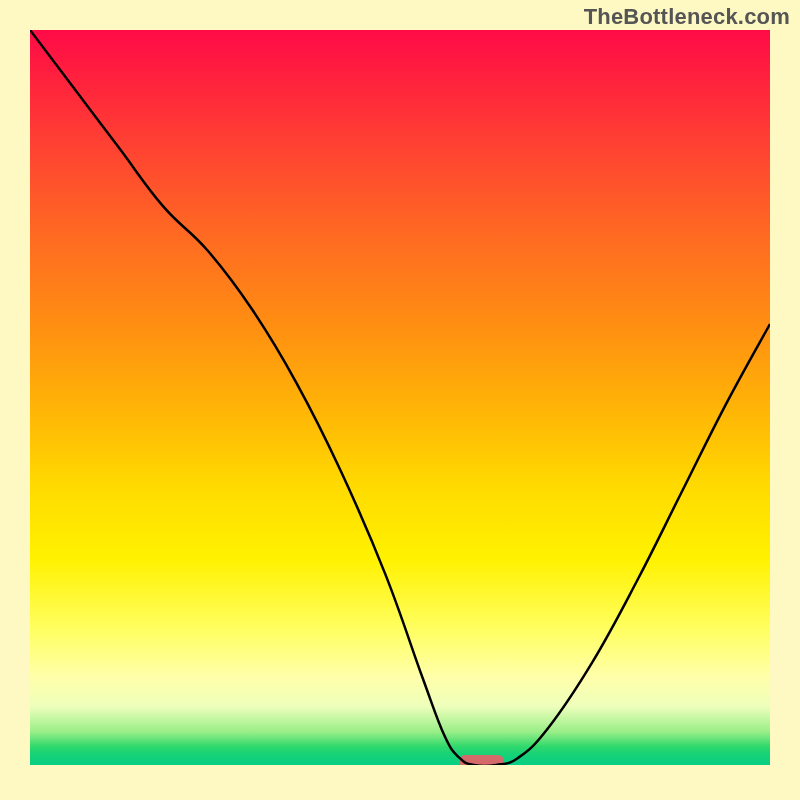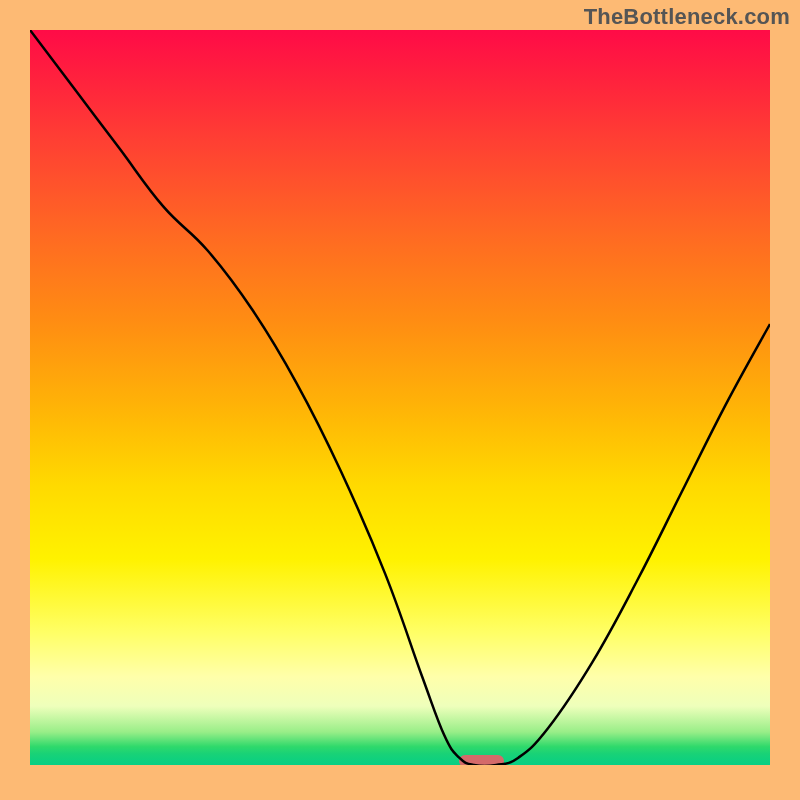--- a/index.html
+++ b/index.html
@@ -8,21 +8,21 @@
     width: 800px;
     height: 800px;
     background: #000;
     overflow: hidden;
     font-family: Arial, Helvetica, sans-serif;
   }
   .frame {
     position: relative;
     width: 800px;
     height: 800px;
-    background: #fdba74;
+    background: #fef9c3;
   }
   .watermark {
     position: absolute;
     top: 4px;
     right: 10px;
     color: #555;
     font-size: 22px;
     font-weight: 600;
     letter-spacing: 0.2px;
     user-select: none;

